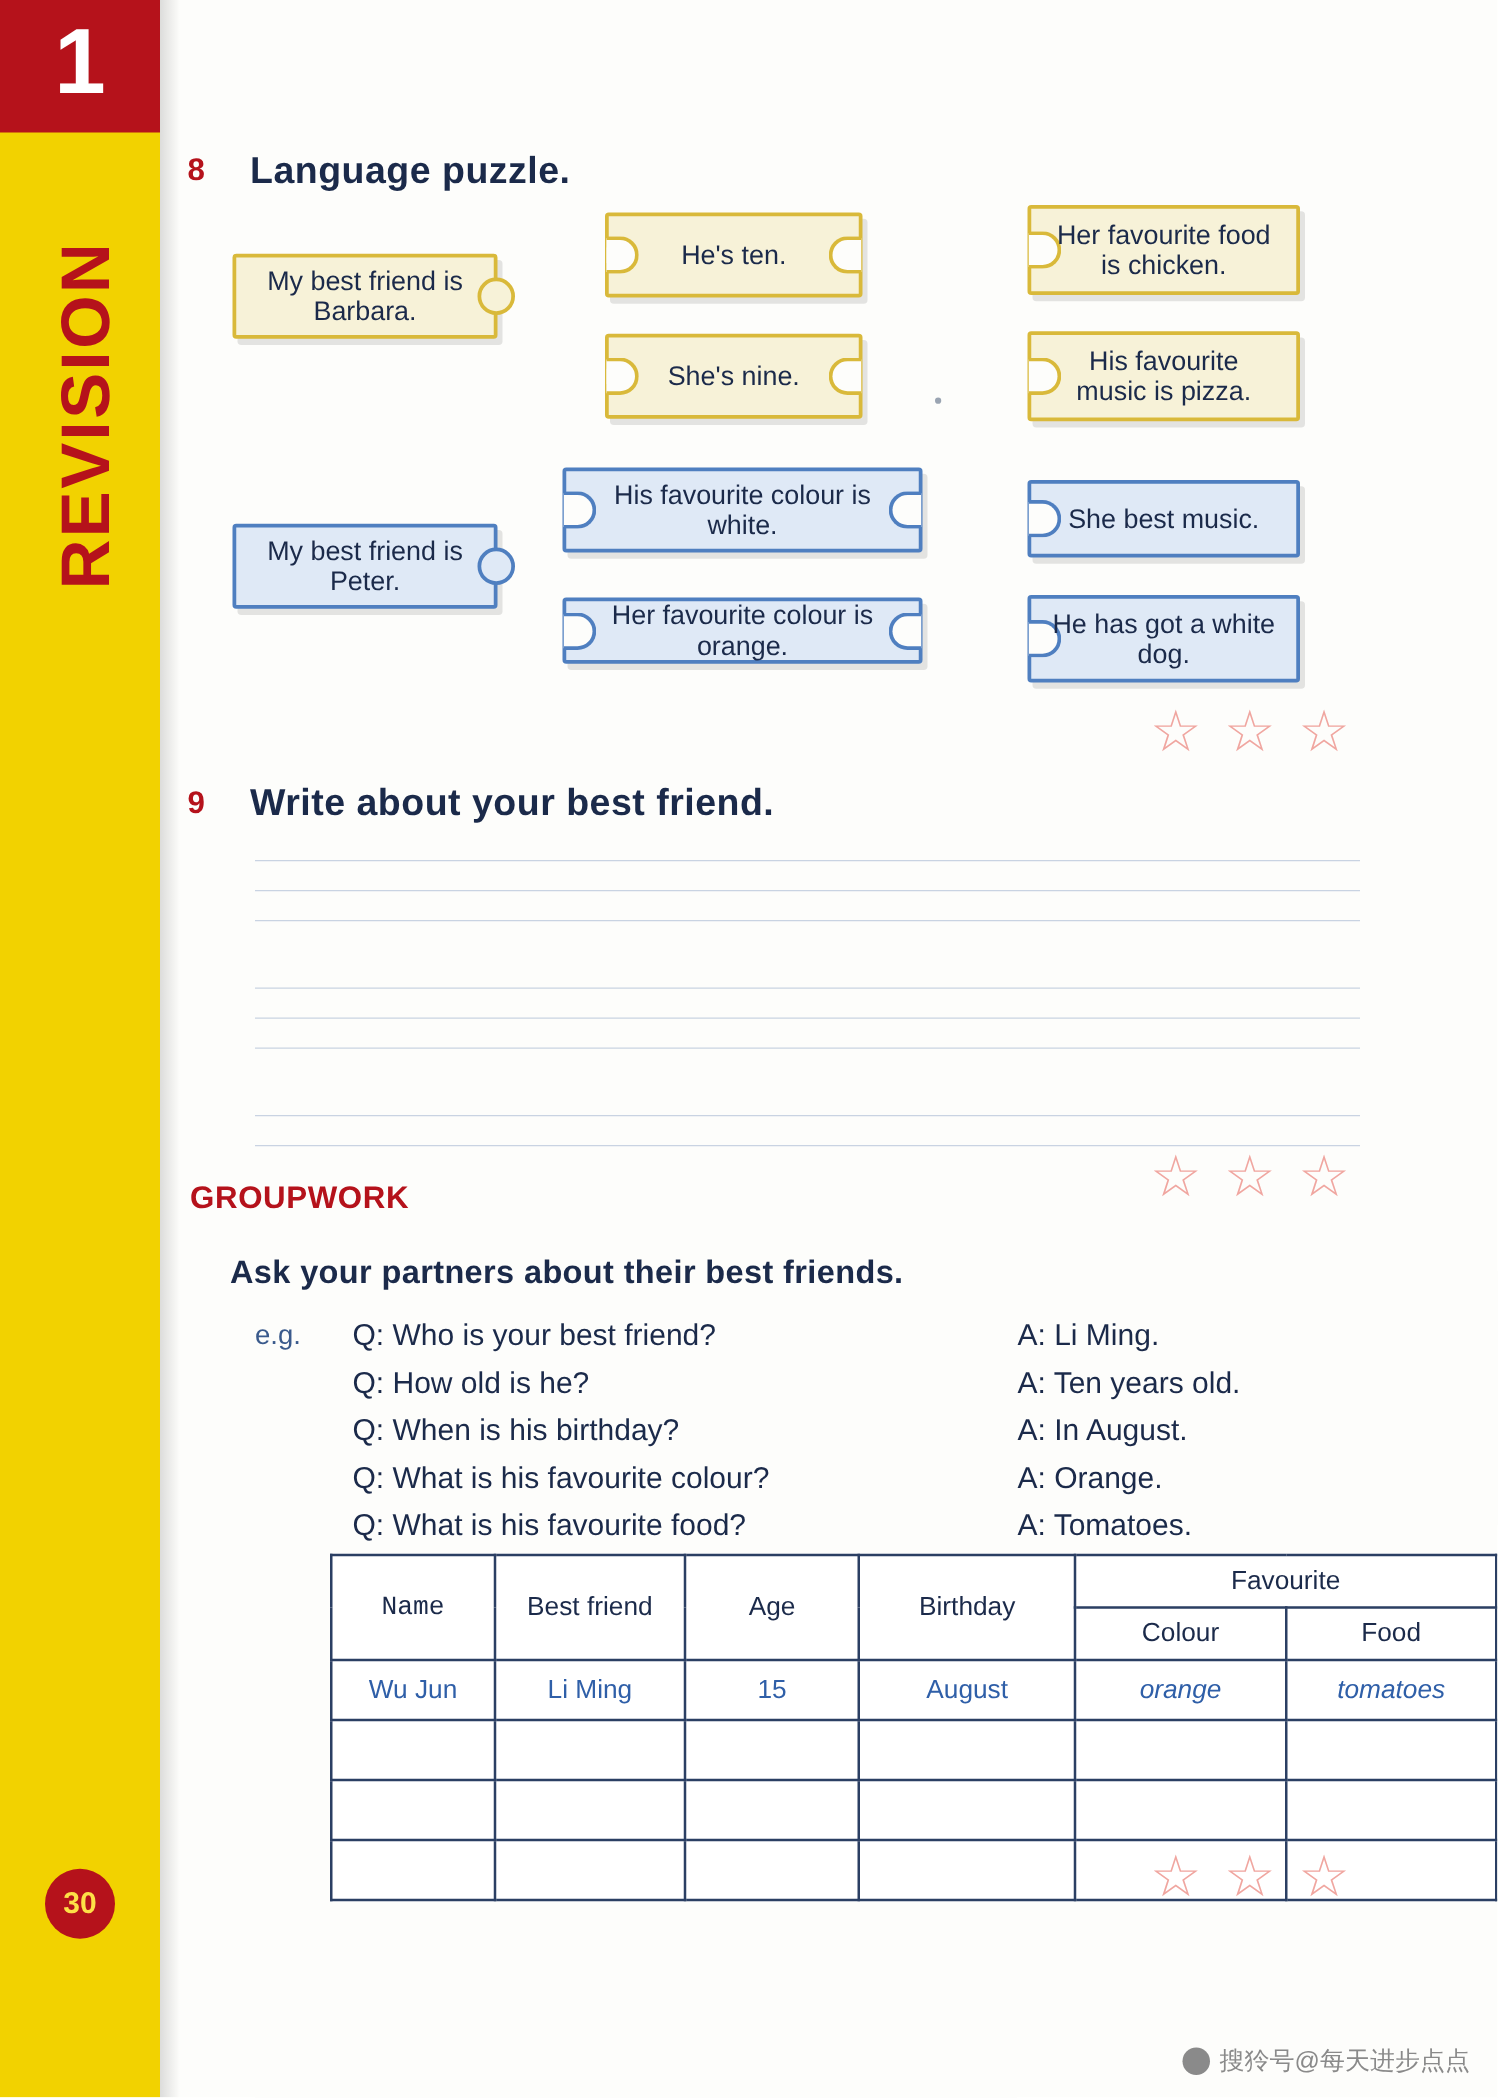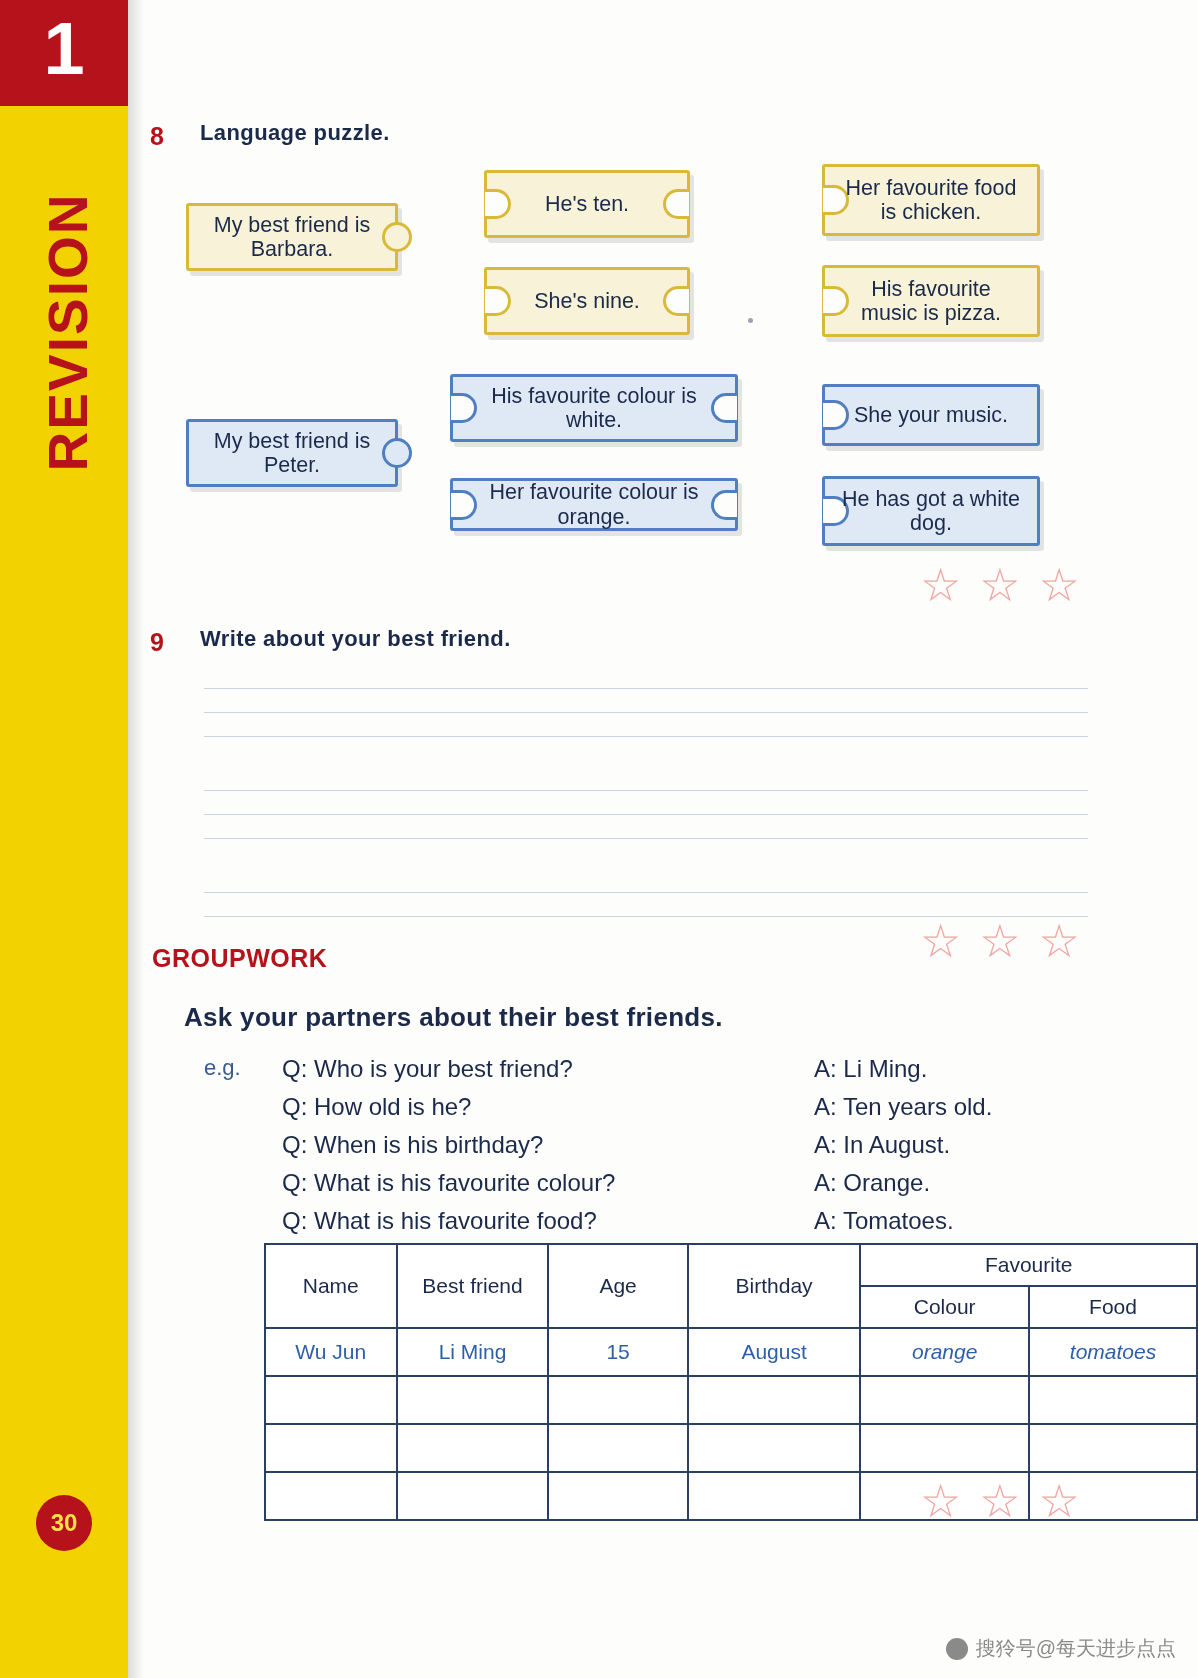--- a/index.html
+++ b/index.html
@@ -85,21 +85,21 @@
 
   
   .ex-num {
     position: absolute;
     font-size: 25px;
     font-weight: bold;
     color: #b5121b;
   }
   .ex-title {
     position: absolute;
-    font-size: 22px;
+    font-size: 30px;
     font-weight: bold;
     color: #1b2a4a;
     letter-spacing: .4px;
   }
 
   
   .piece {
     position: absolute;
     box-sizing: border-box;
     display: flex;
@@ -314,21 +314,21 @@
   </div>
 
   <div class="piece blue" style="left:450px; top:374px; width:288px; height:68px;">
     <span class="hole-l"></span>
     <span class="ptext">His favourite colour is white.</span>
     <span class="hole-r"></span>
   </div>
 
   <div class="piece blue" style="left:822px; top:384px; width:218px; height:62px;">
     <span class="hole-l"></span>
-    <span class="ptext">She your music.</span>
+    <span class="ptext">She best music.</span>
   </div>
 
   <div class="piece blue" style="left:450px; top:478px; width:288px; height:53px;">
     <span class="hole-l"></span>
     <span class="ptext">Her favourite colour is orange.</span>
     <span class="hole-r"></span>
   </div>
 
   <div class="piece blue" style="left:822px; top:476px; width:218px; height:70px;">
     <span class="hole-l"></span>
@@ -374,21 +374,21 @@
 
   <div class="qa" style="left:814px; top:1050px;">A: Li Ming.</div>
   <div class="qa" style="left:814px; top:1088px;">A: Ten years old.</div>
   <div class="qa" style="left:814px; top:1126px;">A: In August.</div>
   <div class="qa" style="left:814px; top:1164px;">A: Orange.</div>
   <div class="qa" style="left:814px; top:1202px;">A: Tomatoes.</div>
 
   <table class="tbl">
     <tbody>
         <tr>
-      <td class="hd" rowspan="2" style="width:104px;">Name</td>
+      <td class="hd" rowspan="2" style="width:104px;font-family:Liberation Mono, monospace;">Name</td>
       <td class="hd" rowspan="2" style="width:128px;">Best friend</td>
       <td class="hd" rowspan="2" style="width:116px;">Age</td>
       <td class="hd" rowspan="2" style="width:148px;">Birthday</td>
       <td class="hd2" colspan="2">Favourite</td>
     </tr>
     <tr>
       <td class="hd2" style="width:146px;">Colour</td>
       <td class="hd2" style="width:146px;">Food</td>
     </tr>
     <tr class="data">

